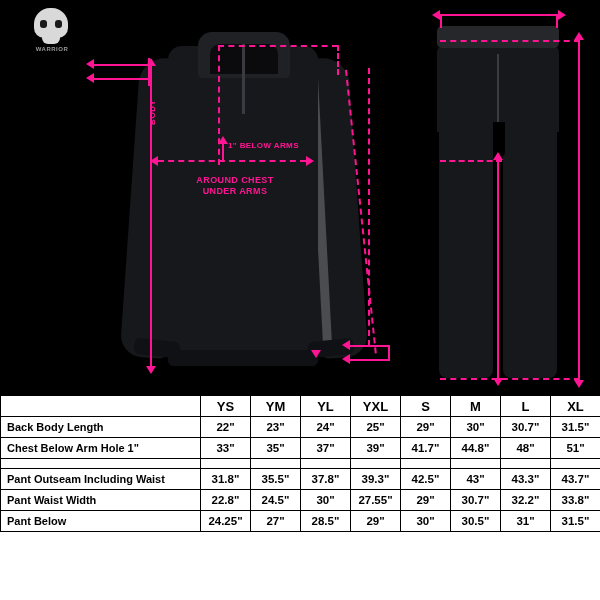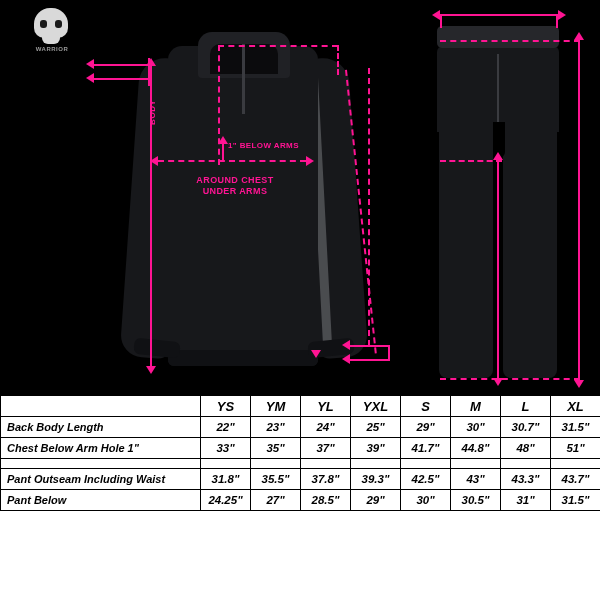--- a/index.html
+++ b/index.html
@@ -142,21 +142,20 @@
   }
   .arr-left{ border-top:5px solid transparent; border-bottom:5px solid transparent; border-right:8px solid #ff1493; }
   .arr-right{ border-top:5px solid transparent; border-bottom:5px solid transparent; border-left:8px solid #ff1493; }
   .arr-up{ border-left:5px solid transparent; border-right:5px solid transparent; border-bottom:8px solid #ff1493; }
   .arr-down{ border-left:5px solid transparent; border-right:5px solid transparent; border-top:8px solid #ff1493; }
 
   
   .table-wrap{
     position:absolute; left:0; top:395px; width:600px; height:205px;
     background:#ffffff;
-    font-style:italic;
   }
   table{
     width:600px; border-collapse:collapse; table-layout:fixed;
     font-size:11px; color:#000;
   }
   th, td{
     border:1px solid #000;
     padding:2px 3px;
     text-align:center;
     font-weight:bold;
@@ -324,20 +323,32 @@
           <td class="val">35.5"</td>
           <td class="val">37.8"</td>
           <td class="val">39.3"</td>
           <td class="val">42.5"</td>
           <td class="val">43"</td>
           <td class="val">43.3"</td>
           <td class="val">43.7"</td>
 
         </tr>
         <tr>
+          <td class="rowhead">Pant Waist Width</td>
+          <td class="val">22.8"</td>
+          <td class="val">24.5"</td>
+          <td class="val">30"</td>
+          <td class="val">27.55"</td>
+          <td class="val">29"</td>
+          <td class="val">30.7"</td>
+          <td class="val">32.2"</td>
+          <td class="val">33.8"</td>
+
+        </tr>
+        <tr>
           <td class="rowhead">Pant Below</td>
           <td class="val">24.25"</td>
           <td class="val">27"</td>
           <td class="val">28.5"</td>
           <td class="val">29"</td>
           <td class="val">30"</td>
           <td class="val">30.5"</td>
           <td class="val">31"</td>
           <td class="val">31.5"</td>
 

